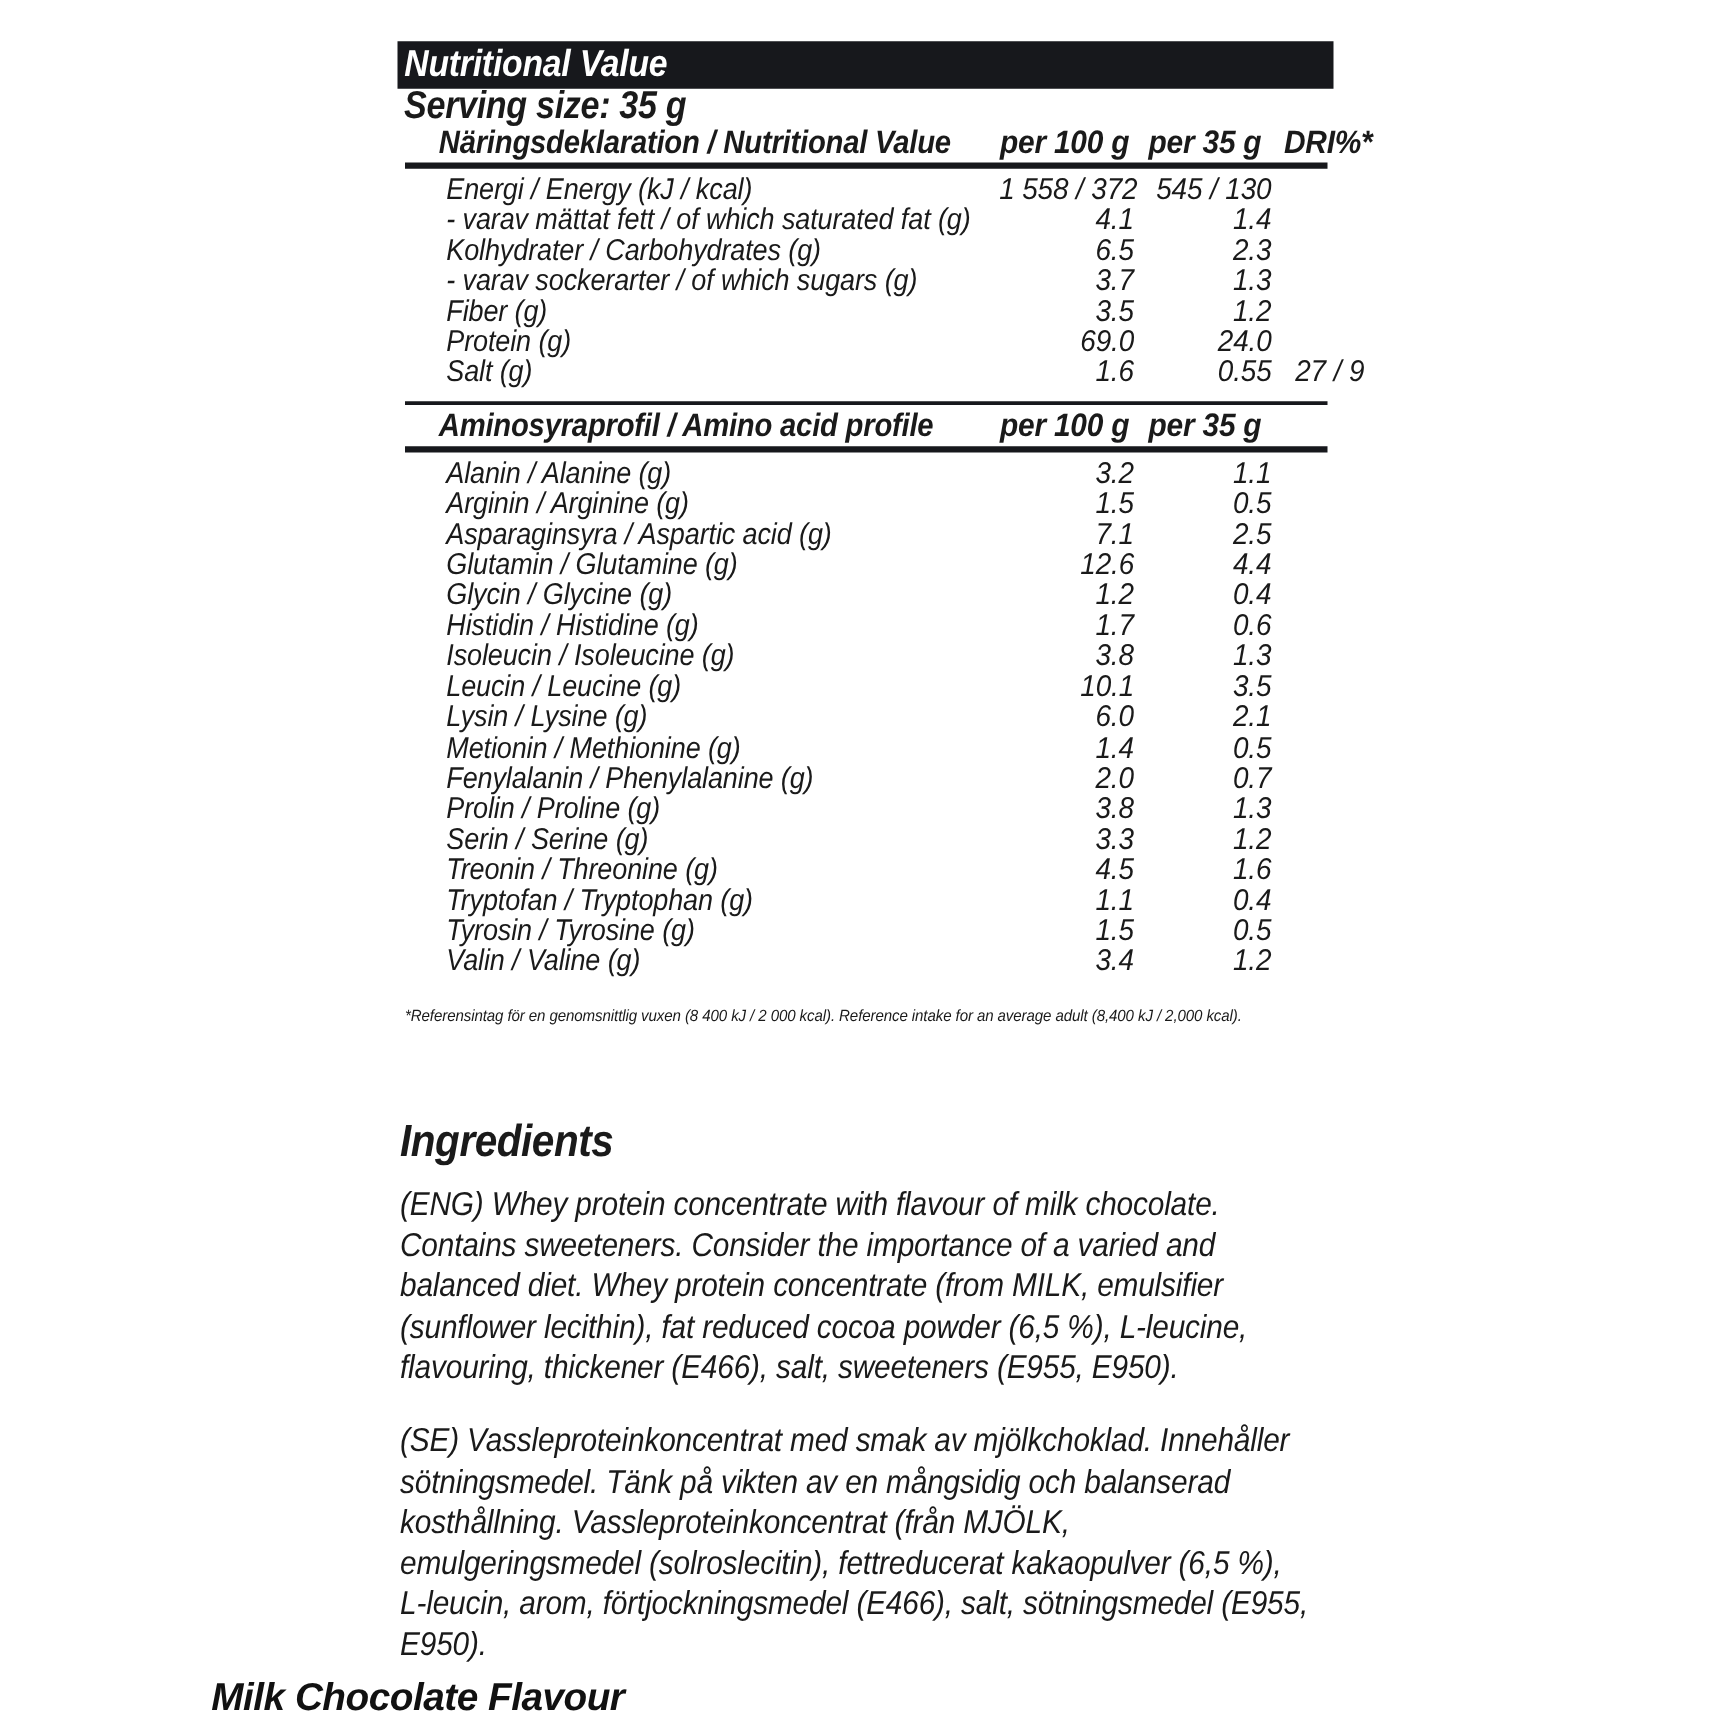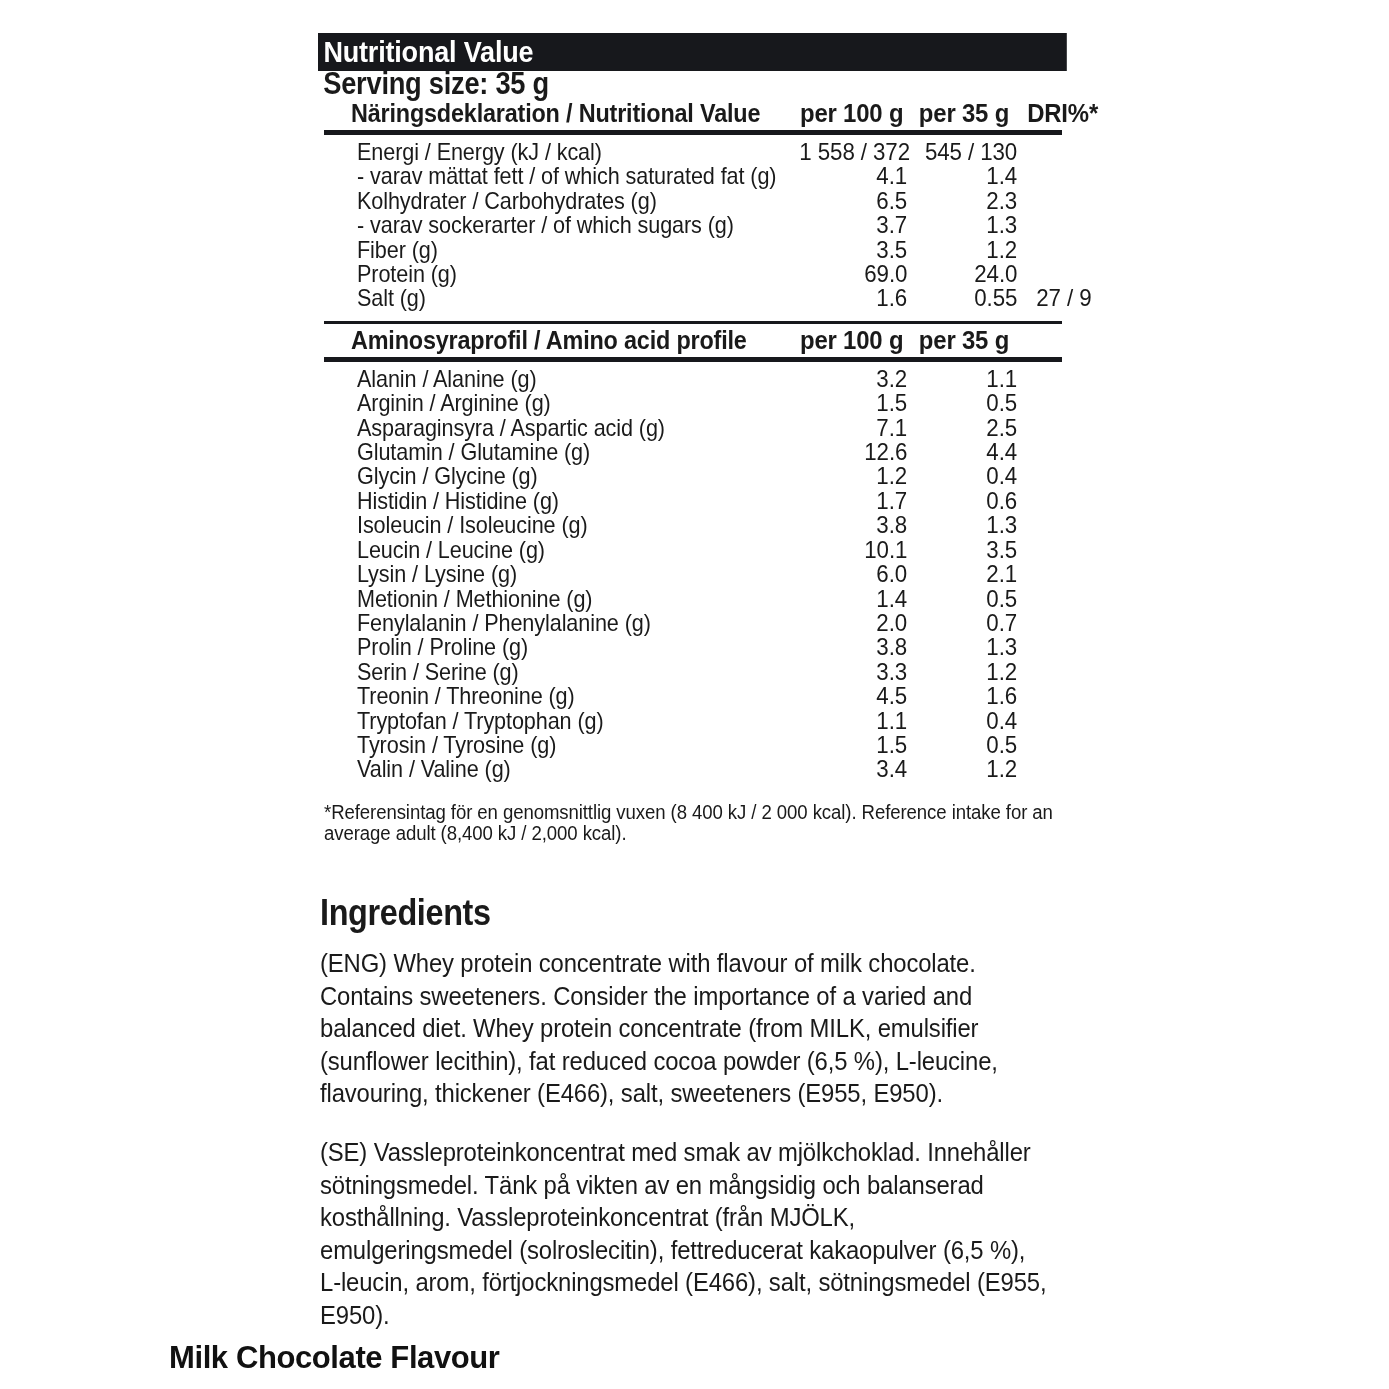--- a/index.html
+++ b/index.html
@@ -8,20 +8,21 @@
     background: #ffffff;
   }
   .page {
     position: relative;
     width: 1389px;
     height: 1389px;
     background: #ffffff;
     font-family: "Liberation Sans Narrow", "Liberation Sans", sans-serif;
     color: #1a1a1a;
     overflow: hidden;
+    font-style: italic;
   }
 
   
   .panel {
     position: absolute;
     left: 318px;
     top: 33px;
     width: 744px;
   }
 
@@ -127,21 +128,21 @@
   }
   .data-row td .num-inner {
     display: inline-block;
     transform: scaleX(0.93);
     transform-origin: right center;
   }
 
   .footnote {
     margin: 20px 0 12px 6px;
     width: 748px;
-    font-size: 20px;
+    font-size: 13px;
     line-height: 21px;
     letter-spacing: -0.1px;
   }
   .footnote-inner {
     display: block;
     transform: scaleX(0.93);
     transform-origin: left top;
     width: 805px;
   }
 

